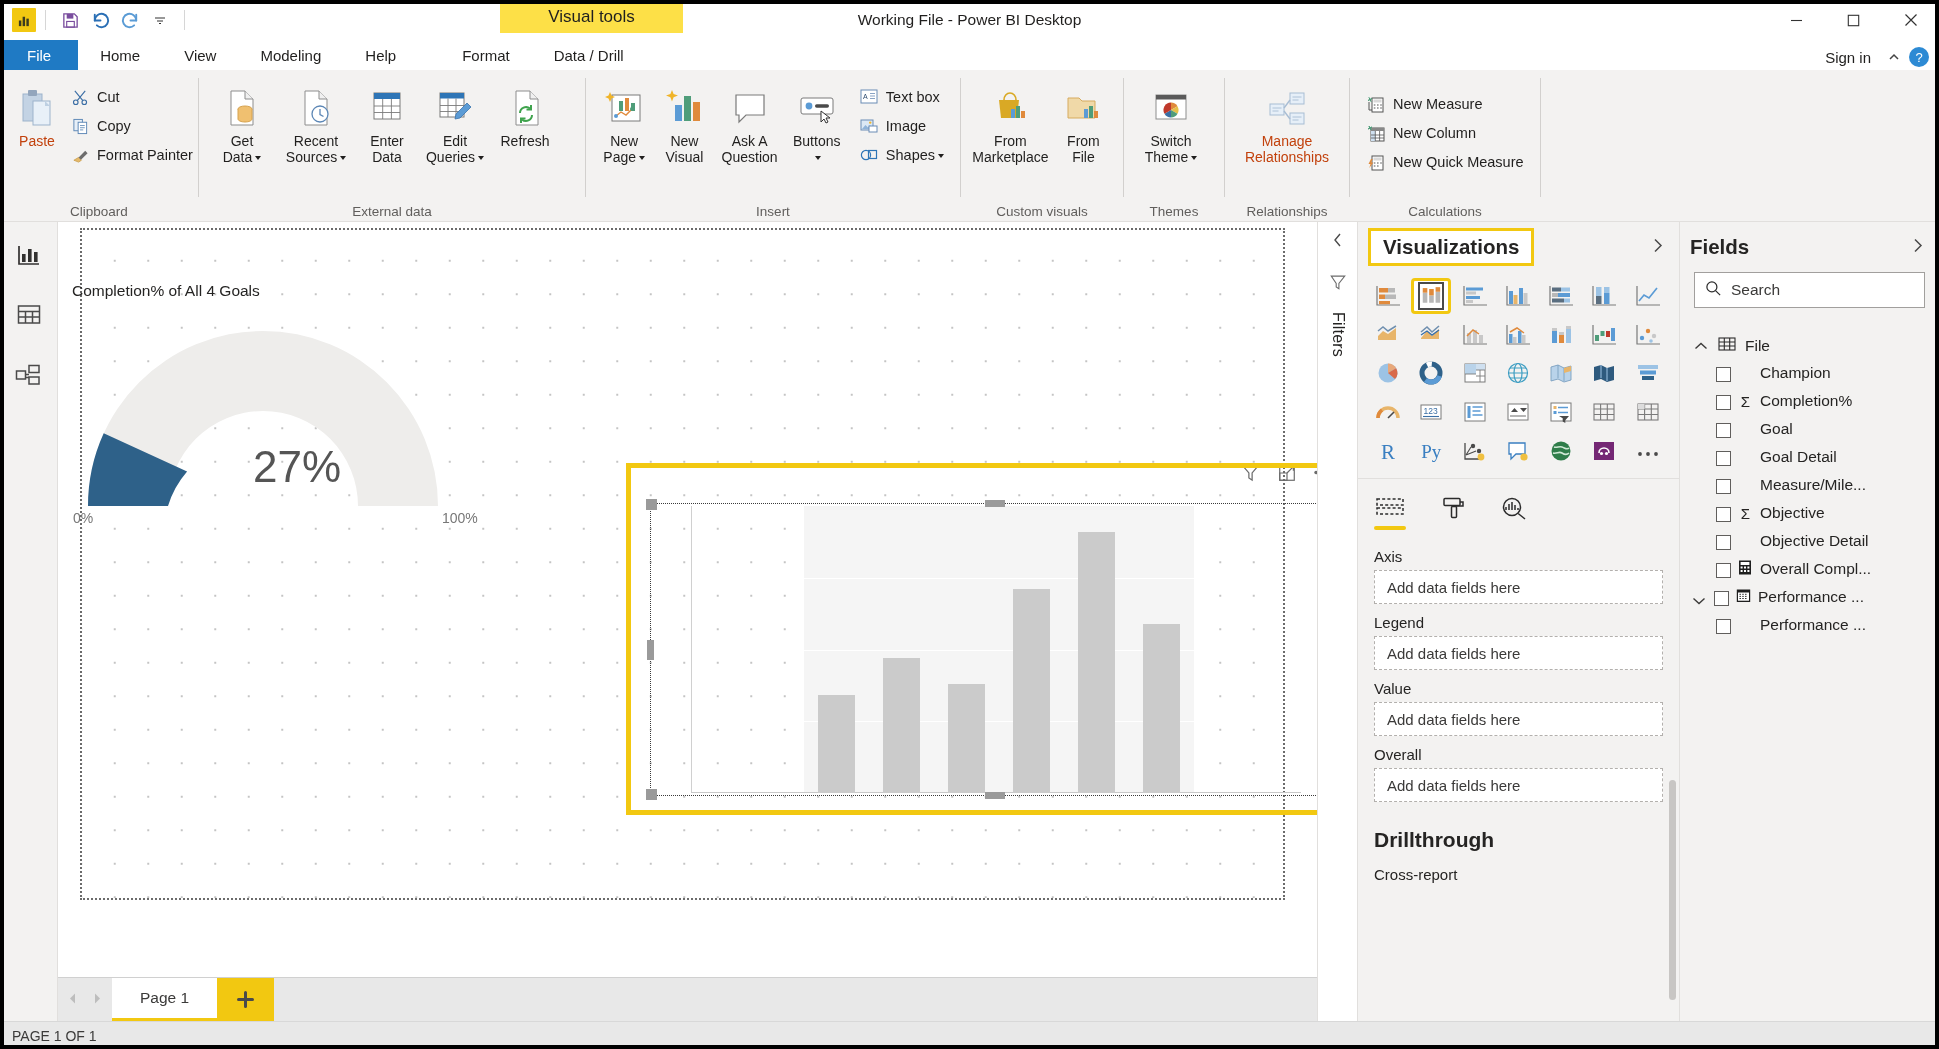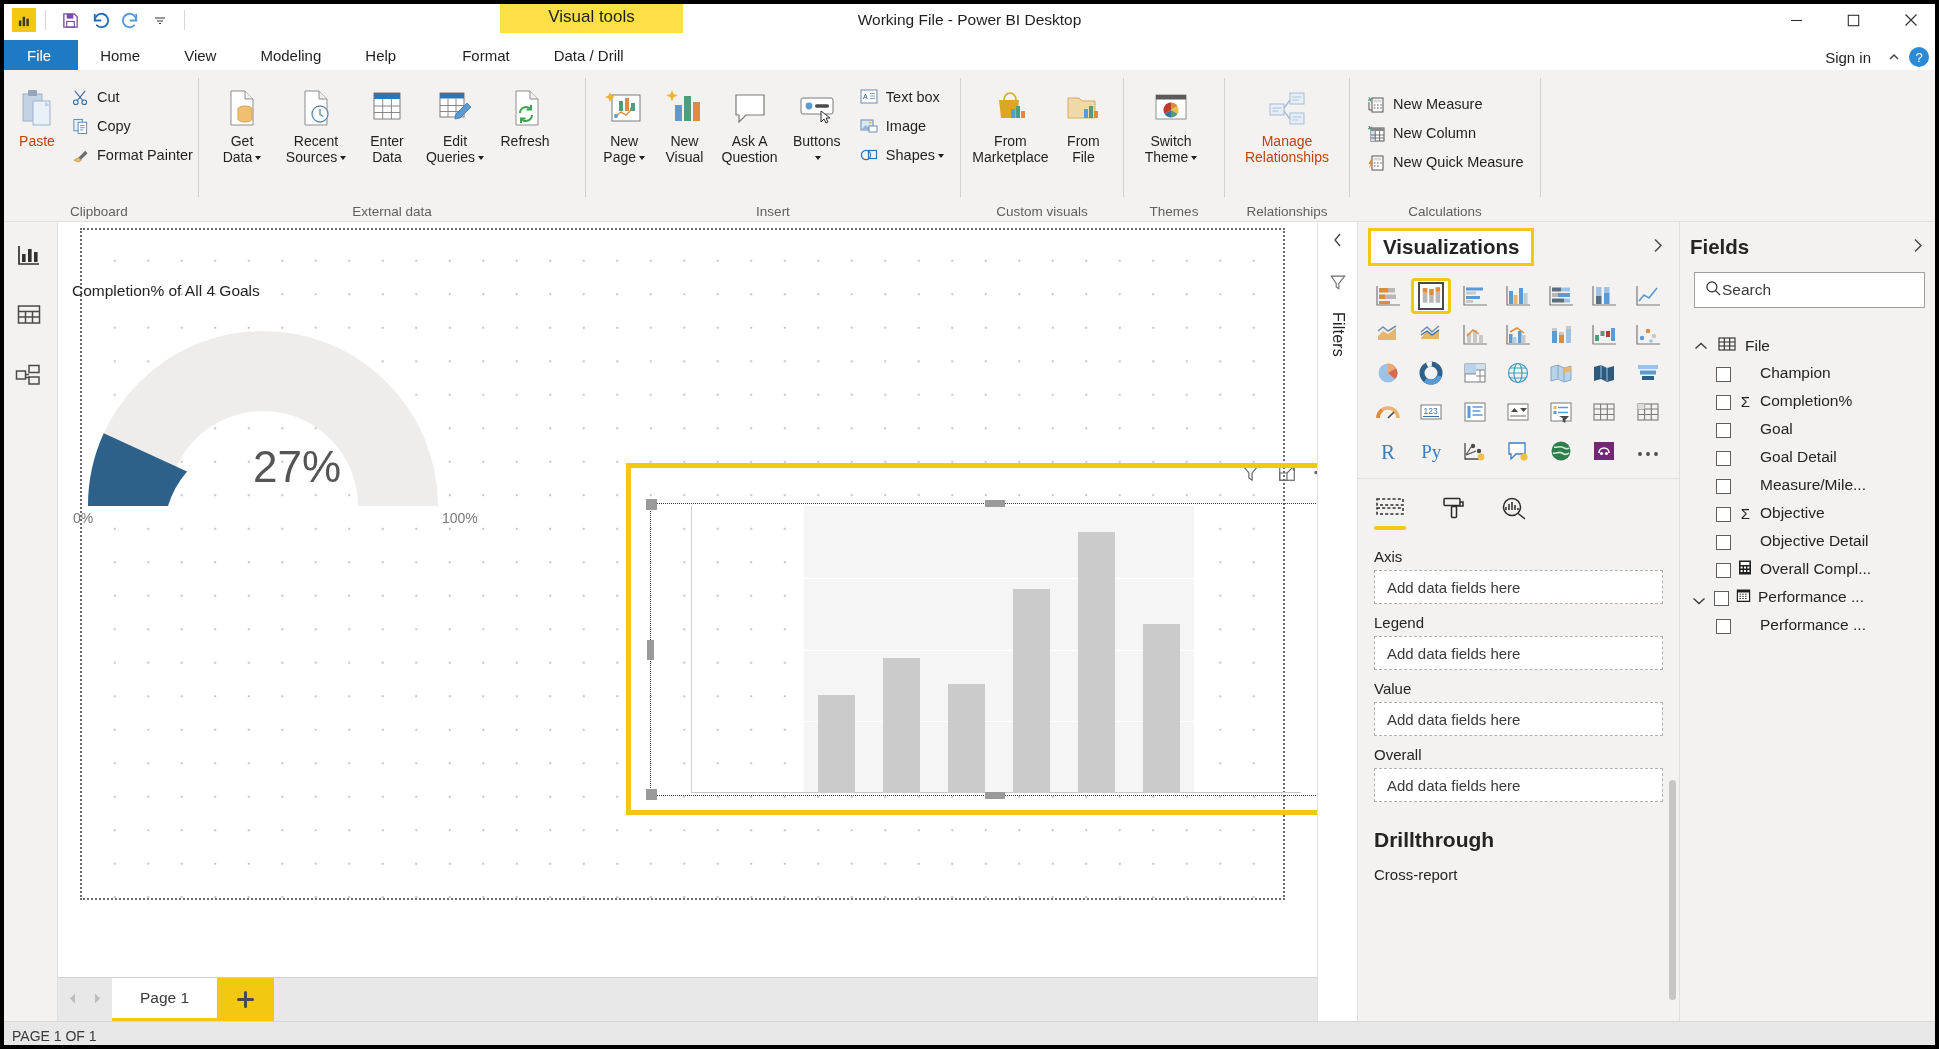--- a/index.html
+++ b/index.html
@@ -225,21 +225,21 @@
   }
 
   
   .fields-pane {
     width: 260px; background: #f3f2f1; border-left: 1px solid #e1dfdd;
     display: flex; flex-direction: column; flex: none; min-height: 0;
   }
   .search-wrap { padding: 0 14px 10px 14px; flex: none; }
   .search-box {
     height: 36px; background: #ffffff; border: 1px solid #a19f9d;
-    display: flex; align-items: center; padding: 0 10px;
+    display: flex; align-items: center; gap: 9px; padding: 0 10px;
   }
   .search-ph { font-size: 15.5px; color: #3b3a39; }
   .fields-list { padding: 14px 6px 0 10px; overflow-y: auto; flex: 1; min-height: 0; }
   .field-group-row { display: flex; align-items: center; gap: 9px; padding: 4px 0 4px 2px; cursor: pointer; }
   .field-row {
     display: flex; align-items: flex-end; gap: 7px; padding: 5px 0 5px 4px; cursor: pointer;
   }
   .fchk {
     width: 15px; height: 15px; border: 1px solid #605e5c; background: #fff; flex: none;
   }

